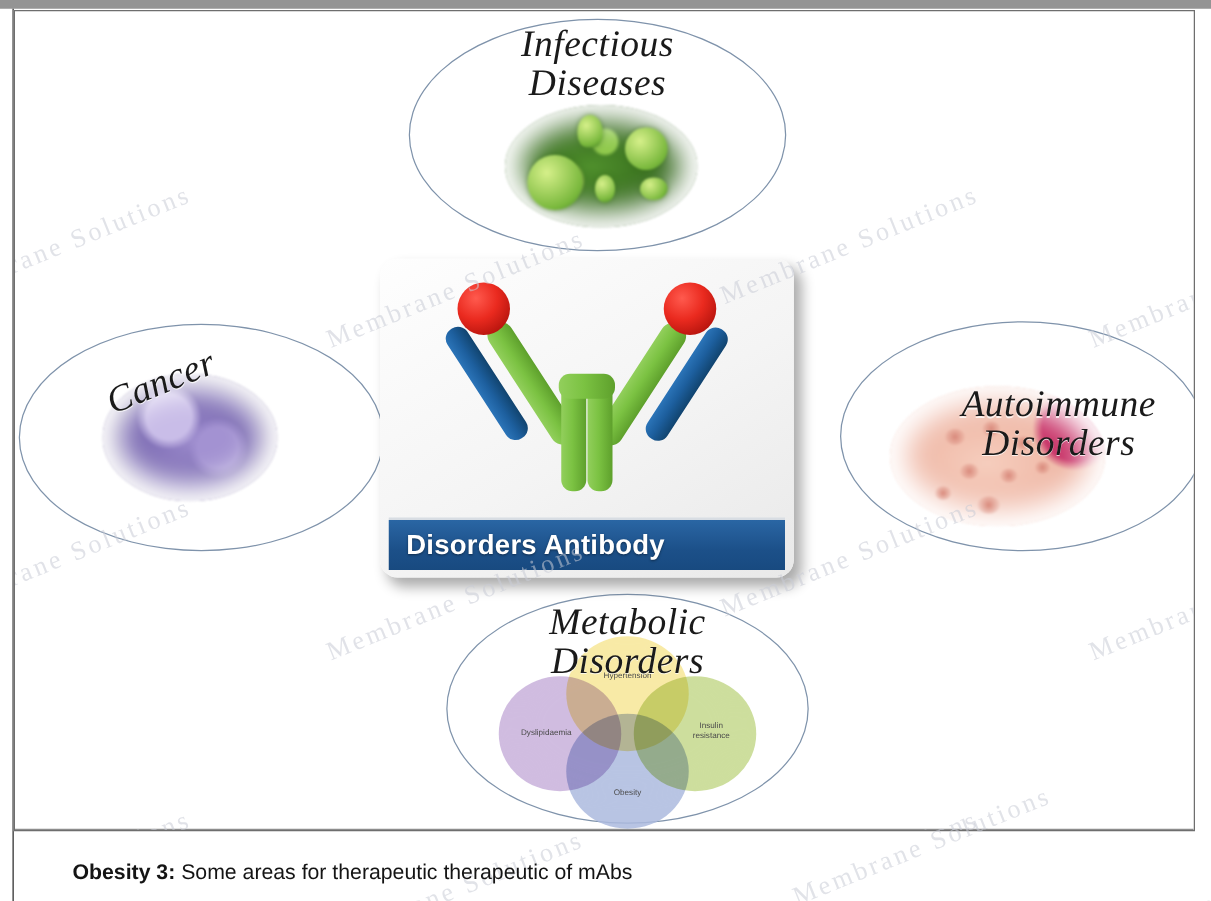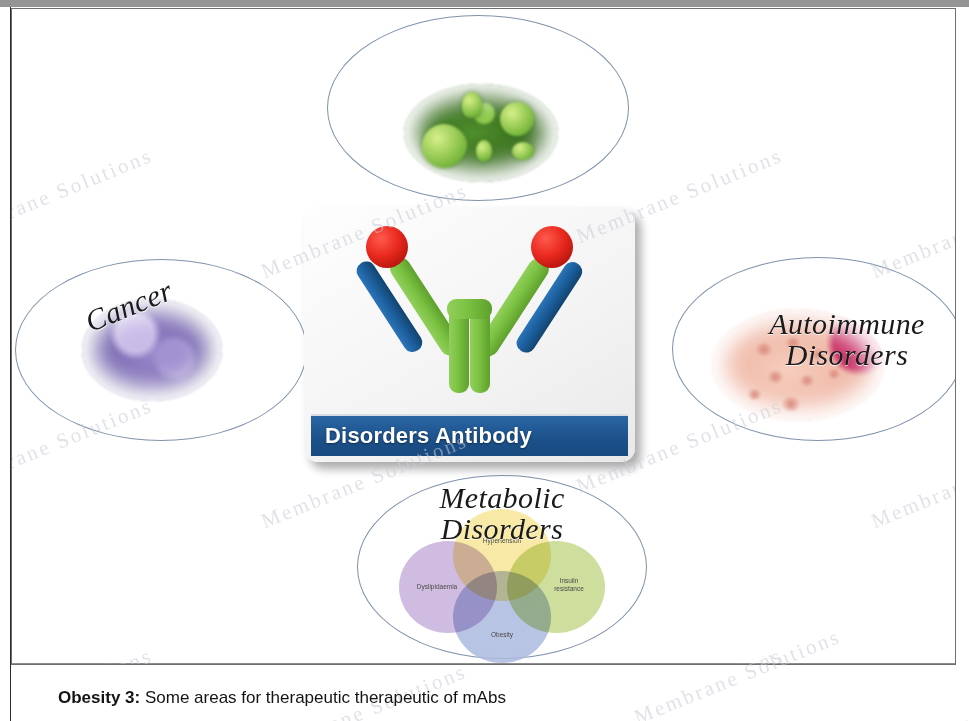--- a/index.html
+++ b/index.html
@@ -186,20 +186,22 @@
 <div id="figure-frame">
 
   <div class="node-ellipse" id="ellipse-infectious"></div>
   <div class="photo" id="photo-infectious">
     <div class="germ" style="left:18px;top:40px;width:44px;height:44px;"></div>
     <div class="germ" style="left:96px;top:18px;width:34px;height:34px;"></div>
     <div class="germ" style="left:58px;top:8px;width:20px;height:26px;border-radius:50% 50% 40% 40%;"></div>
     <div class="germ" style="left:108px;top:58px;width:22px;height:18px;"></div>
     <div class="germ" style="left:72px;top:56px;width:16px;height:22px;"></div>
   </div>
+  <div class="node-label" id="label-infectious" style="left:330px;top:12px;width:272px;font-size:30px;">Infectious
+Diseases</div>
 
   <div class="node-ellipse" id="ellipse-cancer"></div>
   <div class="photo" id="photo-cancer"></div>
   <div class="node-label" id="label-cancer" style="left:42px;top:282px;width:150px;font-size:30px;transform:rotate(-22deg);transform-origin:center center;">Cancer</div>
 
   <div class="node-ellipse" id="ellipse-autoimmune"></div>
   <div class="photo" id="photo-autoimmune">
     <div class="rash" style="left:44px;top:34px;width:16px;height:13px;"></div>
     <div class="rash" style="left:74px;top:28px;width:14px;height:12px;"></div>
     <div class="rash" style="left:100px;top:40px;width:13px;height:11px;"></div>

